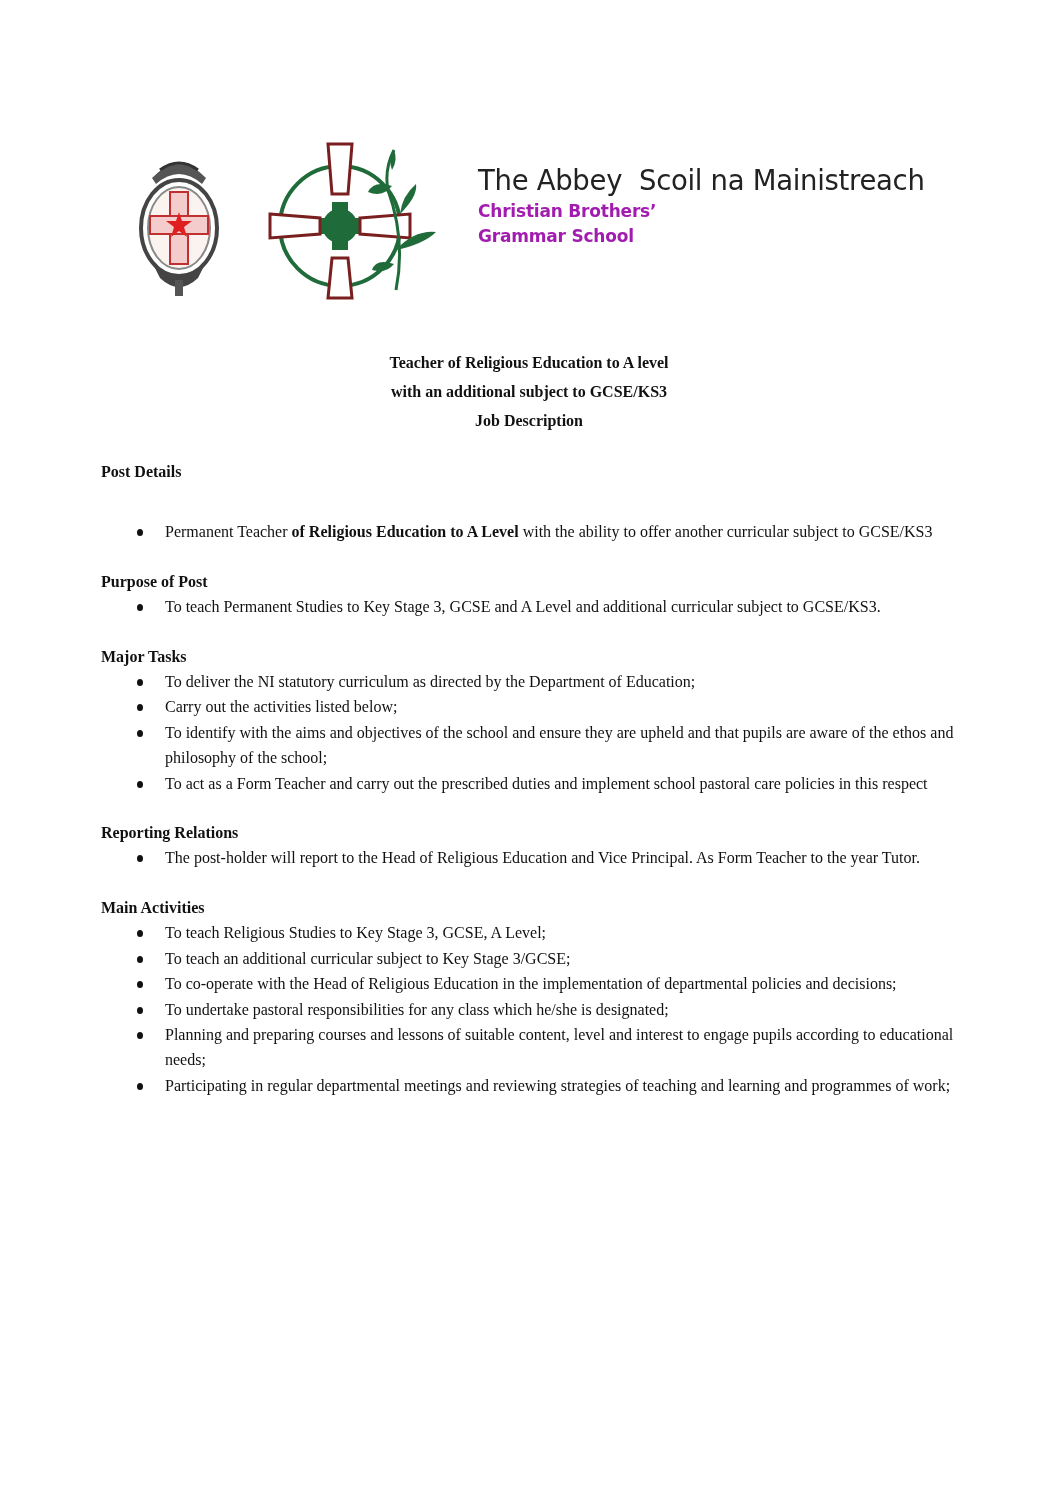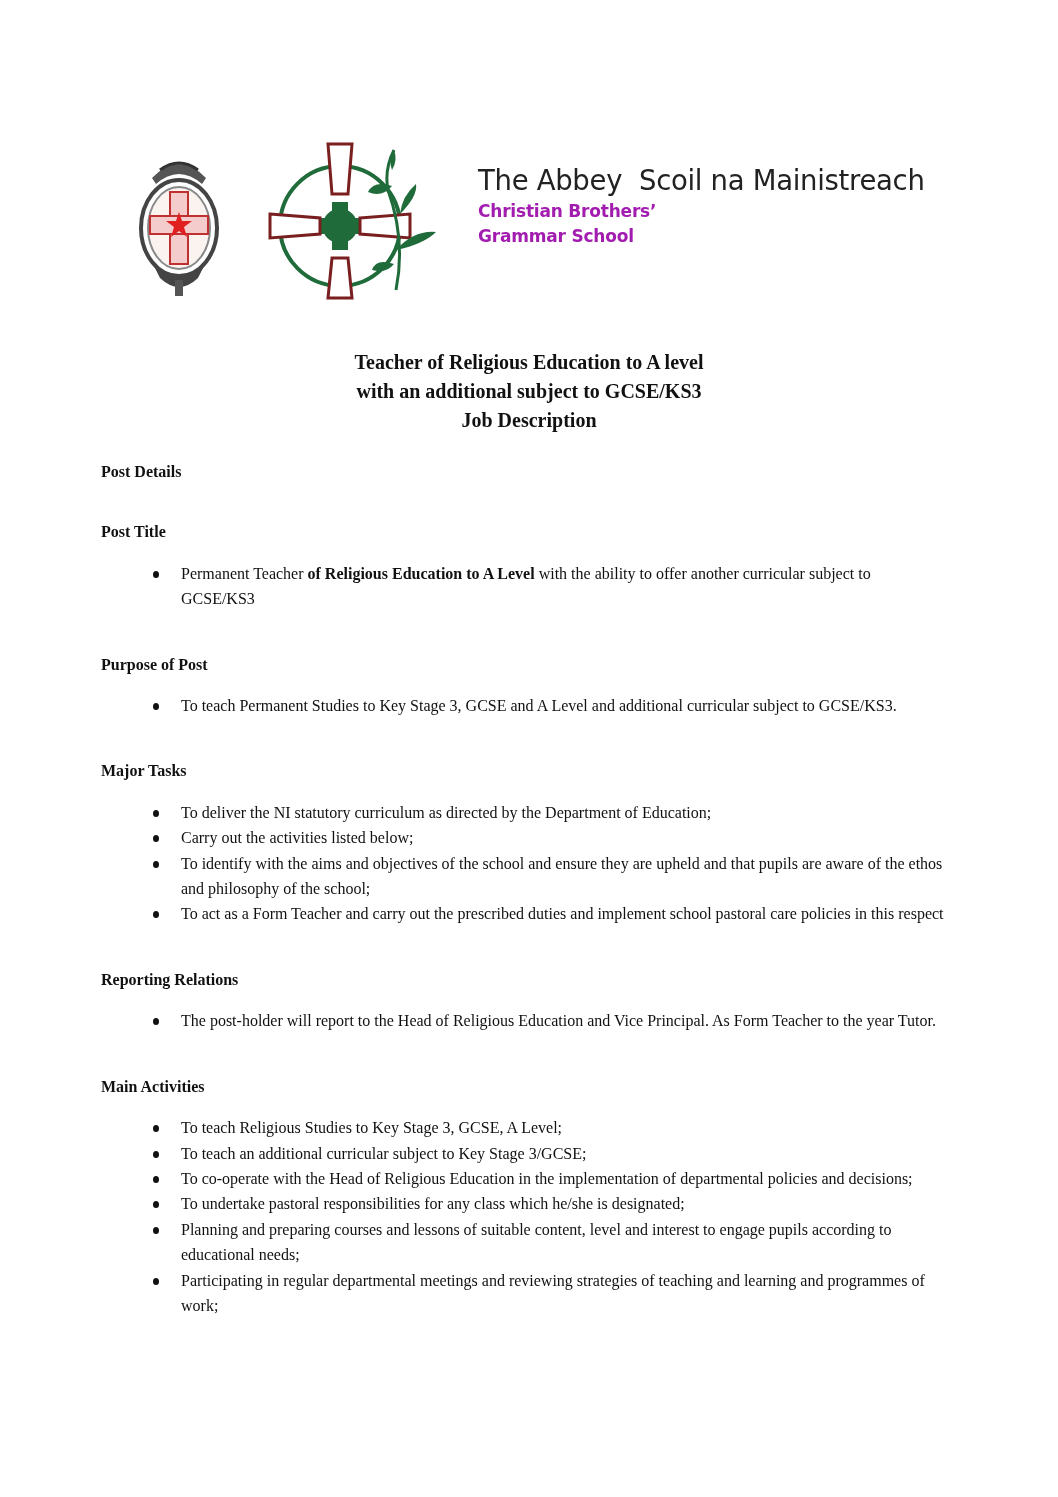--- a/index.html
+++ b/index.html
@@ -8,30 +8,30 @@
 
     
     .crest { position: absolute; left: 138px; top: 148px; width: 82px; height: 150px; }
     .celtic { position: absolute; left: 268px; top: 140px; width: 172px; height: 162px; }
     .brand { position: absolute; left: 478px; top: 163px; font-family: "DejaVu Sans", sans-serif; color: #222; }
     .brand-name { font-size: 27.5px; letter-spacing: -0.3px; line-height: 34px; white-space: nowrap; }
     .brand-sub { font-size: 17px; font-weight: bold; color: #a21caf; line-height: 25px; margin-top: 2px; letter-spacing: -0.2px; }
 
     
     .title-block { position: absolute; left: 0; width: 1058px; top: 348px; text-align: center;
-      font-family: "Liberation Serif", serif; font-weight: bold; font-size: 20px; line-height: 29px; }
+      font-family: "Liberation Serif", serif; font-weight: bold; font-size: 16px; line-height: 29px; }
 
     
     .body { position: absolute; left: 101px; top: 459px; width: 860px;
       font-family: "Liberation Serif", serif; font-size: 16px; line-height: 25.4px; }
     .section-heading { font-weight: bold; margin: 0; }
     .section { margin: 0; }
     .gap-lg { height: 35px; }
     .gap { height: 24px; }
-    ul.bullets { list-style: none; margin: 16px; padding: 0; font-family: Liberation Serif, serif; }
+    ul.bullets { list-style: none; margin: 0; padding: 0; font-family: Liberation Serif, serif; }
     ul.bullets li { position: relative; padding-left: 64px; margin: 0; }
     ul.bullets li::before { content: ""; position: absolute; left: 36px; top: 10px; width: 6px; height: 7px; border-radius: 50%; background: #111; }
     .b { font-weight: bold; }
   </style>
 </head>
 <body>
 
 <div class="page">
 
   <svg class="crest" viewBox="0 0 82 150">
@@ -74,21 +74,20 @@
     <div>with an additional subject to GCSE/KS3</div>
     <div>Job Description</div>
   </div>
 
   <div class="body">
 
     <p class="section-heading">Post Details</p>
     <div class="gap-lg"></div>
 
     <div class="section">
-      <p class="section-heading">Post Title</p>
       <ul class="bullets">
         <li><span>Permanent Teacher </span><span class="b">of Religious Education to A Level</span><span> with the ability to offer another curricular subject to GCSE/KS3</span></li>
       </ul>
     </div>
     <div class="gap"></div>
 
     <div class="section">
       <p class="section-heading">Purpose of Post</p>
       <ul class="bullets">
         <li>To teach Permanent Studies to Key Stage 3, GCSE and A Level and additional curricular subject to GCSE/KS3.</li>

